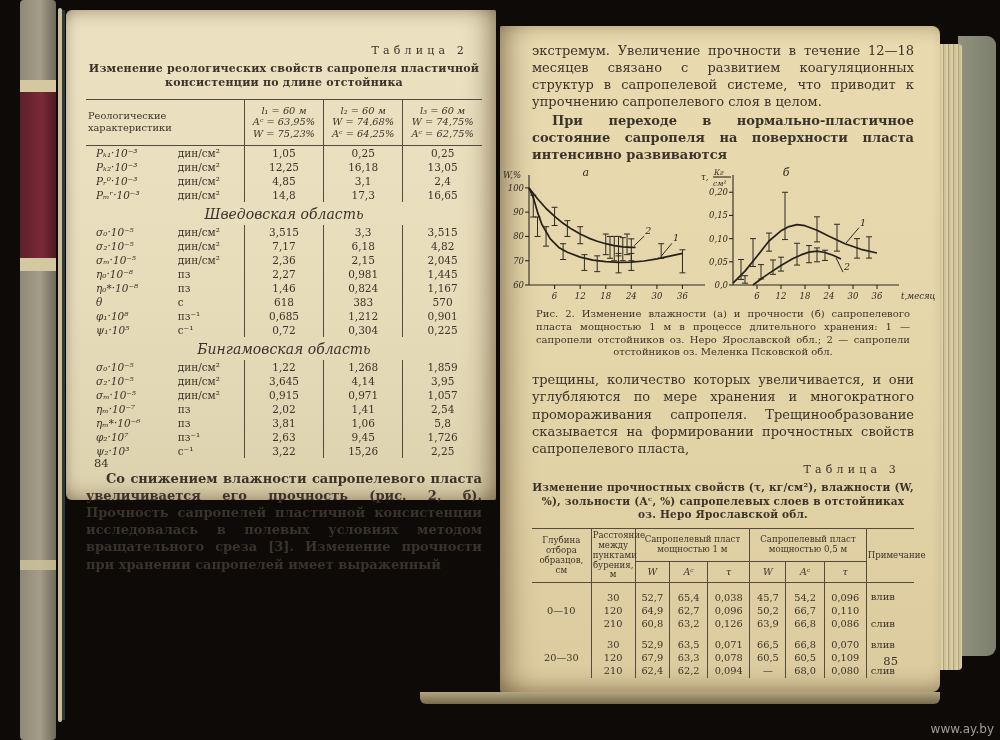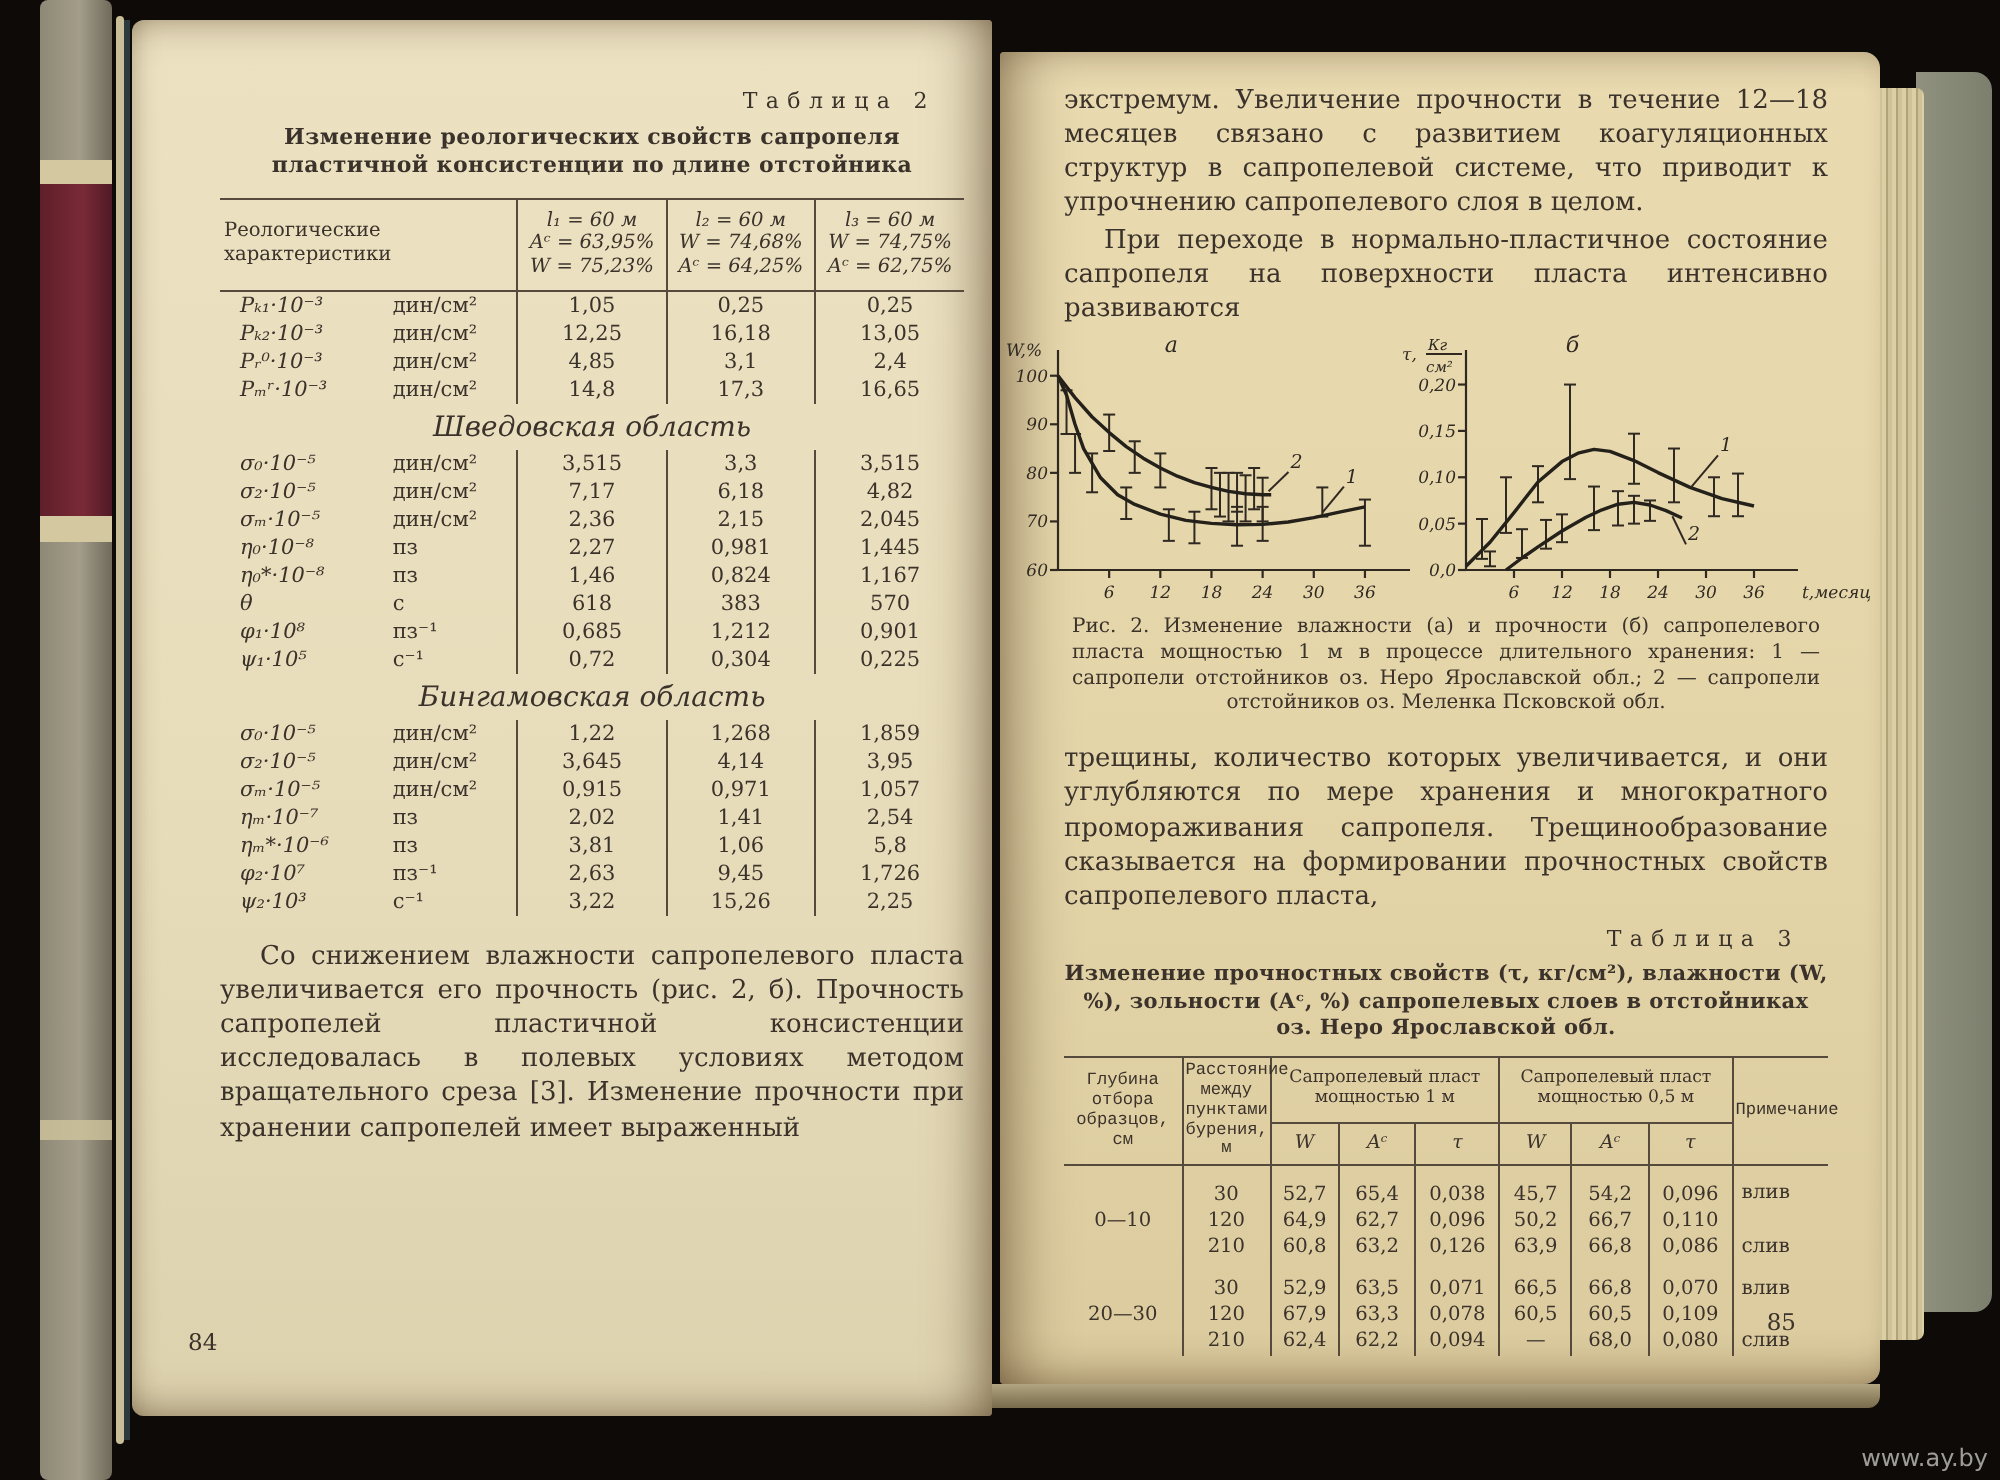--- a/index.html
+++ b/index.html
@@ -14,28 +14,28 @@
     background:linear-gradient(90deg,#8e8876,#a39d8a 55%,#6f6a5a);border-radius:4px;}
   .spine .band-red{position:absolute;left:0;top:92px;width:100%;height:166px;
     background:linear-gradient(90deg,#5e1f2b,#7a2a37 60%,#4e1a24);}
   .spine .band-cream-top{position:absolute;left:0;top:80px;width:100%;height:12px;background:#d3c8a0;}
   .spine .band-cream-bot{position:absolute;left:0;top:258px;width:100%;height:13px;background:#d3c8a0;}
   .spine .band-cream-low{position:absolute;left:0;top:560px;width:100%;height:10px;background:#cfc49c;opacity:.8;}
   .edge-strip1{position:absolute;left:58px;top:8px;width:4px;height:714px;background:#c9be97;border-radius:2px;}
   .edge-strip2{position:absolute;left:62px;top:10px;width:3px;height:710px;background:#2c3a40;}
   .page{position:absolute;box-sizing:border-box;}
   .page-left{
-    left:66px;top:10px;width:430px;height:698px;
+    left:66px;top:10px;width:430px;height:490px;
     background:linear-gradient(180deg,#ece2c2 0%,#e7dcba 60%,#ddd2ae 100%);
     border-radius:6px 2px 2px 6px;
     box-shadow:inset -22px 0 26px -16px rgba(70,45,20,.55),
                inset 0 16px 20px -16px rgba(70,45,20,.35),
                inset 0 -18px 22px -16px rgba(70,45,20,.4),
                inset 10px 0 14px -10px rgba(70,45,20,.3);
-    padding:34px 14px 0 44px;
+    padding:34px 14px 0 20px;
   }
   .page-right{
     left:500px;top:26px;width:440px;height:666px;
     background:linear-gradient(180deg,#e9dab0 0%,#e4d5a9 55%,#dbcb9e 100%);
     border-radius:2px 8px 8px 2px;
     box-shadow:inset 24px 0 30px -18px rgba(70,45,20,.55),
                inset 0 14px 18px -14px rgba(70,45,20,.3),
                inset 0 -18px 22px -16px rgba(70,45,20,.45);
     padding:16px 26px 0 32px;
   }
@@ -46,21 +46,21 @@
     background:linear-gradient(90deg,#90927f,#7d7f6e);border-radius:0 9px 9px 0;}
   .bottom-stack{position:absolute;left:420px;top:692px;width:520px;height:12px;
     background:linear-gradient(180deg,#cfc096,#8a7c58);border-radius:0 0 6px 6px;opacity:.85;}
   .watermark{position:absolute;right:6px;bottom:4px;
     font-family:"DejaVu Sans",sans-serif;font-size:12px;color:rgba(205,205,200,.75);}
   
   .tbl-label{font-size:11px;letter-spacing:.38em;text-align:right;padding-right:14px;}
   .tbl-title{font-weight:bold;font-size:11px;text-align:center;line-height:1.3;margin-top:5px;
     letter-spacing:.02em;}
   p.bodytext{font-size:13px;line-height:1.32;text-align:justify;margin:0;}
-  p.indent{text-indent:20px;}
+  p.indent{text-indent:20px;font-weight:bold;}
   .pagenum{position:absolute;font-size:11.5px;}
   .pn-left{left:28px;bottom:30px;}
   .pn-right{right:42px;bottom:24px;}
   
   table.t2{width:100%;border-collapse:collapse;margin-top:8px;border-top:1.4px solid #554a3c;
     font-size:10.5px;table-layout:fixed;}
   .t2 th,.t2 td{padding:1px 2px;font-weight:normal;}
   .t2 thead th{border-bottom:1.2px solid #554a3c;font-size:9.8px;line-height:1.2;
     padding:5px 2px;vertical-align:middle;}
   .t2 thead th.c0{text-align:left;padding-left:2px;}
@@ -87,21 +87,21 @@
   svg.chart .clabel{font-size:9.5px;font-style:italic;text-anchor:middle;}
   .caption{font-size:10px;line-height:1.28;text-align:justify;text-align-last:center;margin:2px 4px 0 4px;}
   
   .t3wrap{margin-top:4px;}
   table.t3{width:100%;border-collapse:collapse;border-top:1.4px solid #554a3c;
     font-size:9.8px;table-layout:fixed;margin-top:6px;}
   .t3 th{font-weight:normal;font-size:8.6px;line-height:1.15;padding:2px 1px;vertical-align:middle;}
   .t3 th.bl,.t3 td.bl{border-left:1px solid #554a3c;}
   .t3 th.hspan{border-bottom:1px solid #554a3c;}
   .t3 tr.hsub th{border-bottom:1.3px solid #554a3c;font-style:italic;font-size:9.5px;}
-  .t3 th.rs{border-bottom:1.3px solid #554a3c;font-family:Liberation Mono, monospace;}
+  .t3 th.rs{border-bottom:1.3px solid #554a3c;}
   .t3 td{padding:0 2px;text-align:center;line-height:1.35;}
   .t3 td.depth{vertical-align:middle;}
   .t3 td.note{text-align:left;padding-left:4px;font-size:10px;vertical-align:middle;}
   .t3 tr.gstart td{padding-top:7px;}
 </style>
 </head>
 <body>
 
 <div class="spine">
   <div class="band-cream-top"></div>

